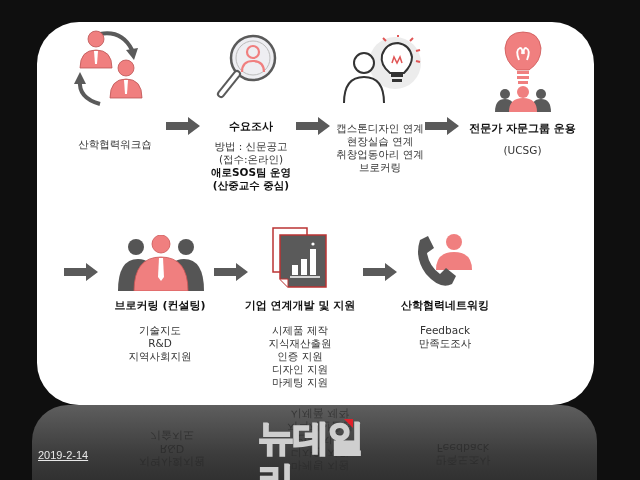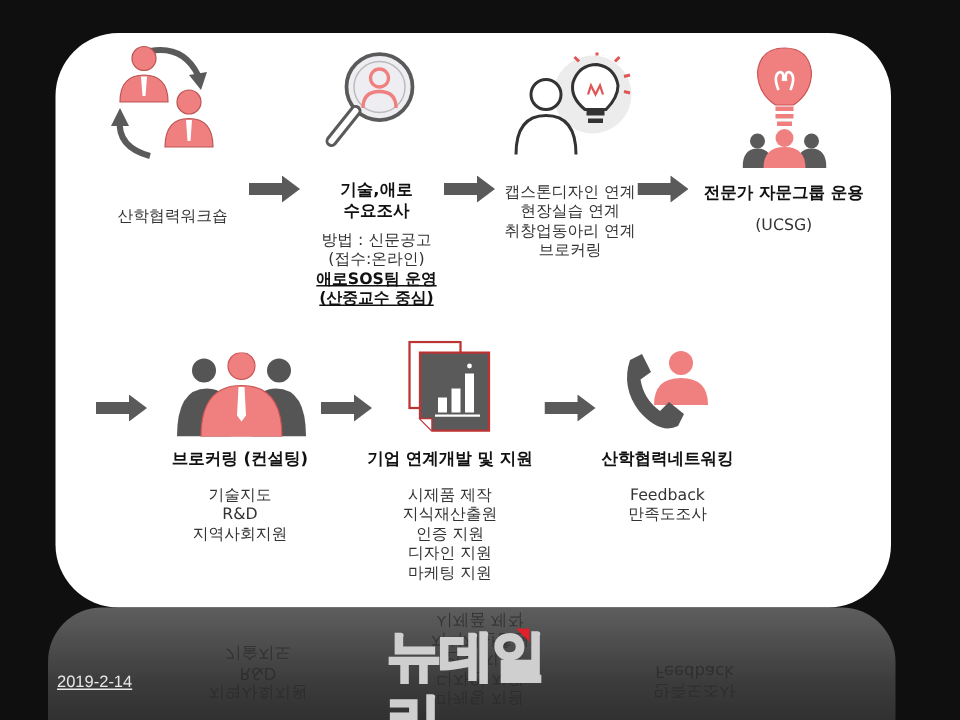--- a/index.html
+++ b/index.html
@@ -20,21 +20,21 @@
   }
   .reflection .mirror-text {
     position:absolute; color:#2a2a2a; font-size:11px; line-height:13px;
     text-align:center; transform:scaleY(-1); opacity:0.75;
   }
   .step {
     position:absolute; text-align:center; color:#222;
   }
   .step .title { font-weight:bold; font-size:11px; line-height:14px; color:#111; white-space:nowrap; }
   .step .desc { font-size:10.5px; line-height:13px; color:#333; white-space:nowrap; margin-top:8px; }
-  .step .desc .b { font-weight:bold; color:#111;text-decoration:underline; }
+  .step .desc .b { font-weight:bold; color:#111; }
   .arrow { position:absolute; width:34px; height:18px; }
   .icon { position:absolute; }
   .date {
     position:absolute; left:38px; top:449px; font-size:11px; color:#e8e8e8;
     font-family:"Liberation Sans", sans-serif;
     text-decoration:underline;
   }
   .logo {
     position:absolute; left:258px; top:417px; height:42px; width:130px;
   }
@@ -78,21 +78,20 @@
 <svg class="icon" style="left:213px;top:28px" width="70" height="80" viewBox="0 0 70 80">
   <circle cx="40" cy="30" r="22" fill="#eeeef2" stroke="#5a5a5a" stroke-width="2.5"></circle>
   <circle cx="40" cy="30" r="17" fill="none" stroke="#bbb" stroke-width="1"></circle>
   <circle cx="40" cy="24" r="6" fill="none" stroke="#f07f7f" stroke-width="2.2"></circle>
   <path d="M29 44 Q29 33 40 33 Q51 33 51 44" fill="none" stroke="#f07f7f" stroke-width="2.2"></path>
   <line x1="24" y1="46" x2="8" y2="66" stroke="#5a5a5a" stroke-width="8" stroke-linecap="round"></line>
   <line x1="24" y1="46" x2="8" y2="66" stroke="#fff" stroke-width="4" stroke-linecap="round"></line>
 </svg>
 
 <div class="step" style="left:196px;top:120px;width:110px">
-  <div class="title">기술,애로</div>
   <div class="title">수요조사</div>
   <div class="desc" style="margin-top:6px">
     <div>방법 : 신문공고</div>
     <div>(접수:온라인)</div>
     <div class="b">애로SOS팀 운영</div>
     <div class="b">(산중교수 중심)</div>
   </div>
 </div>
 
 <svg class="arrow" style="left:296px;top:117px" viewBox="0 0 34 18">

